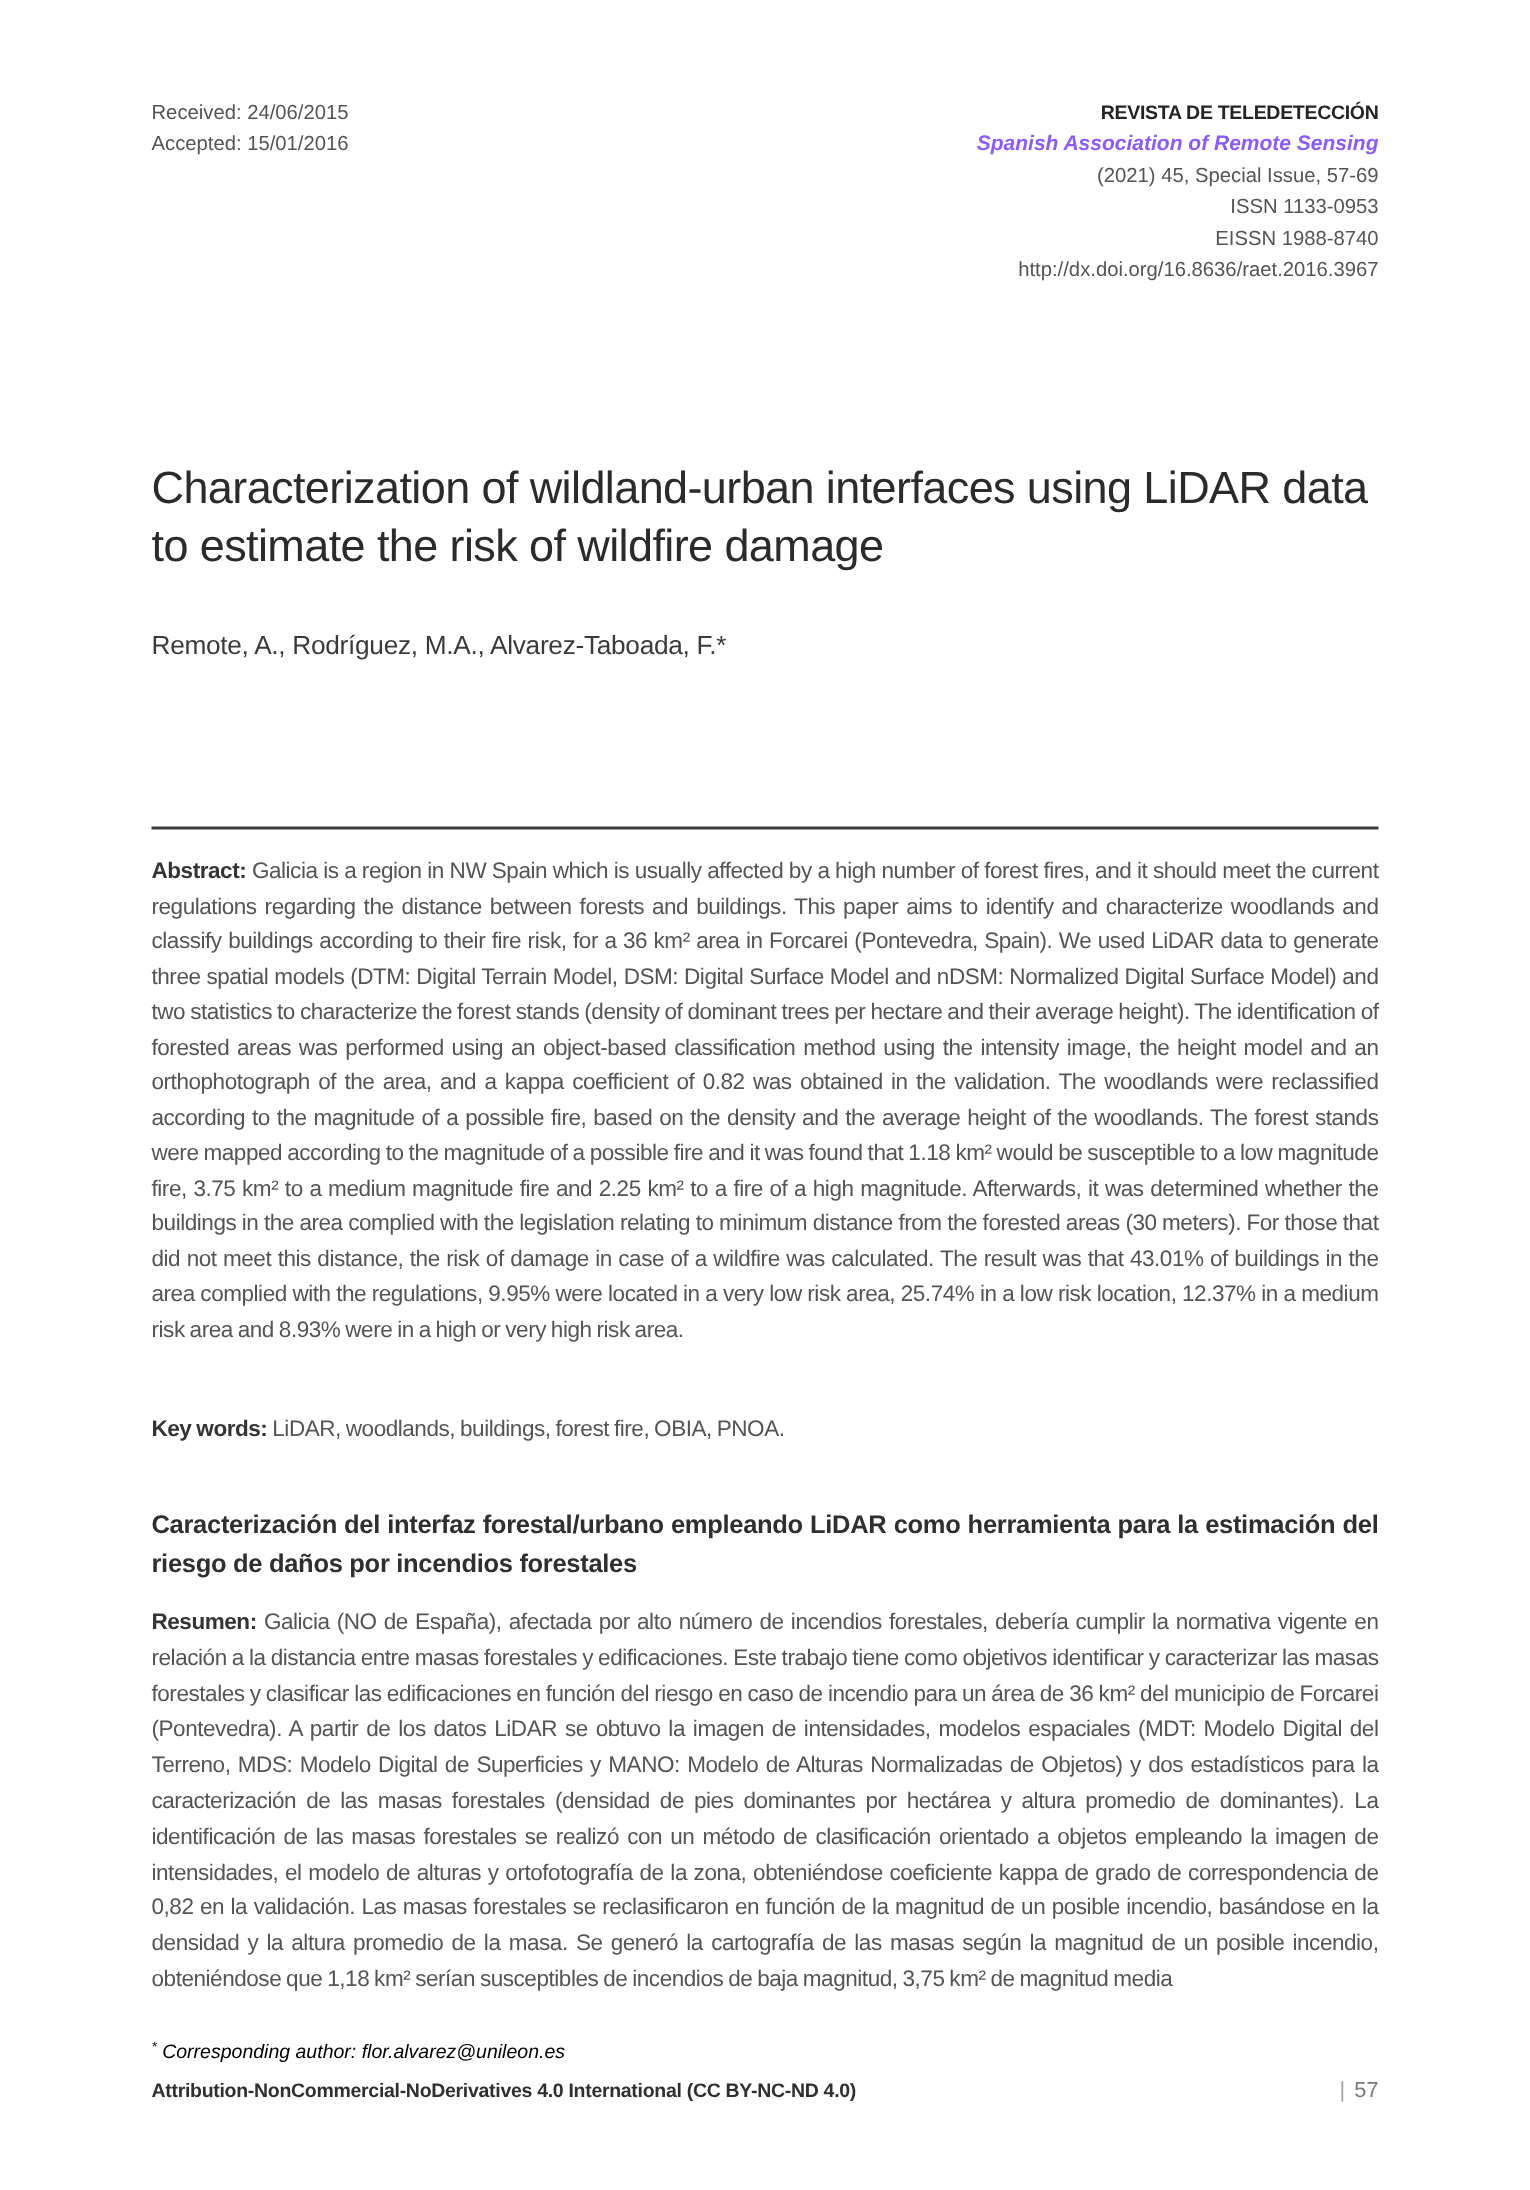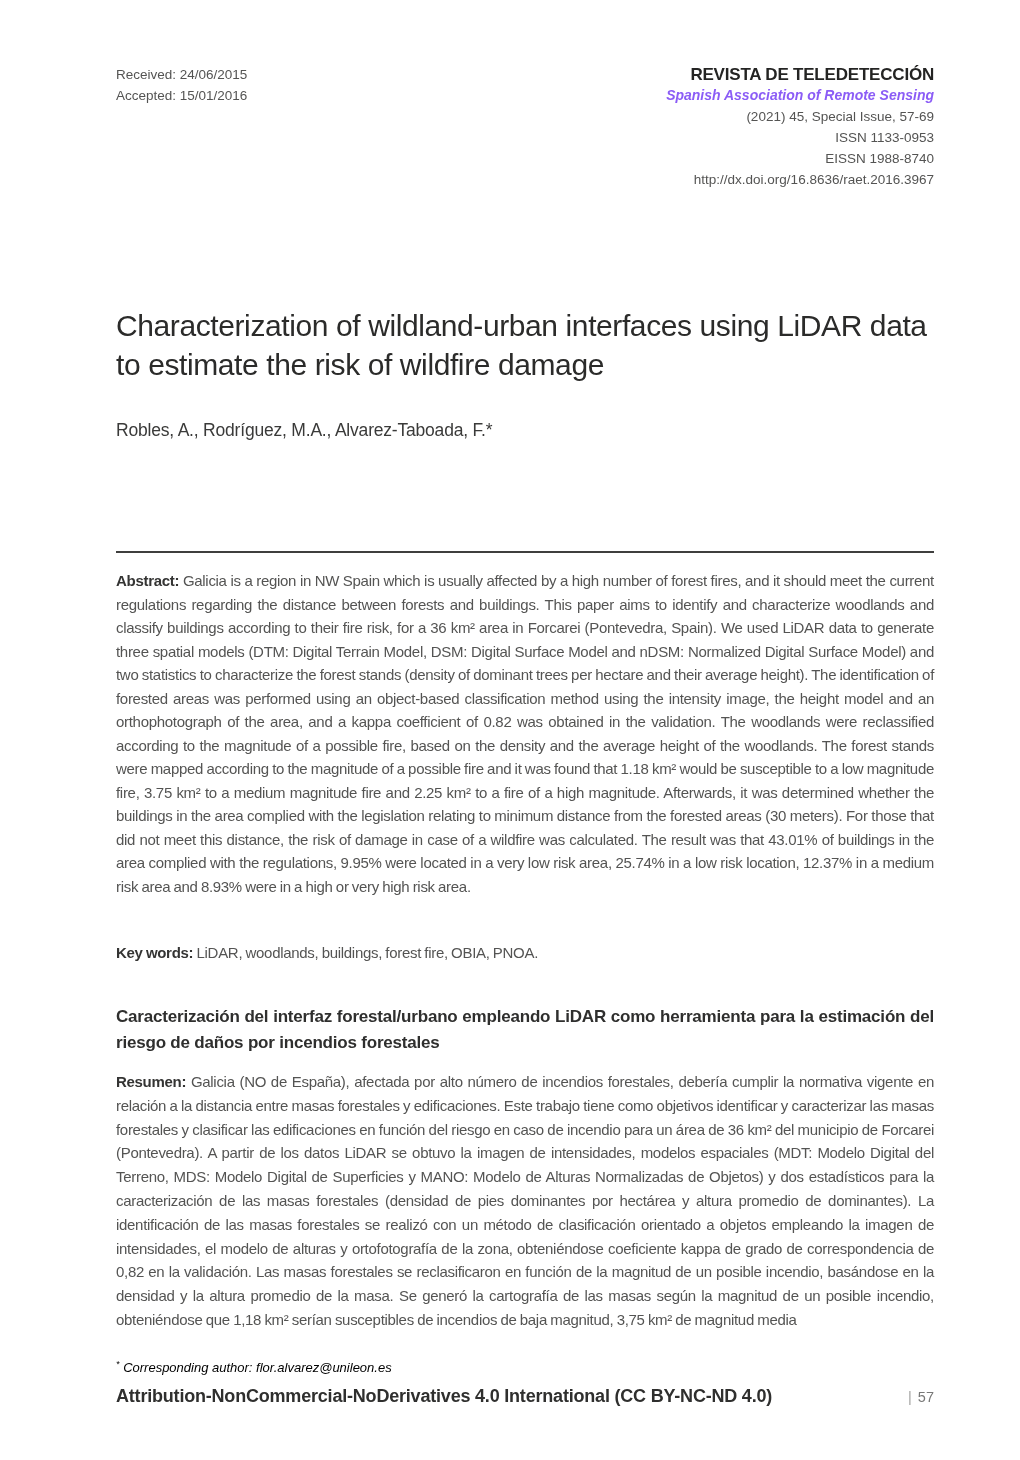--- a/index.html
+++ b/index.html
@@ -6,27 +6,27 @@
   .page {
     position: relative;
     width: 1020px;
     height: 1460px;
     background: #ffffff;
     font-family: "Liberation Sans", sans-serif;
     color: #545453;
     margin: 0 auto;
     overflow: hidden;
   }
-  .block { position: absolute; left: 116px; width: 818px; }
+  .block { position: absolute; left: 101px; width: 818px; }
 
   
   .header { top: 64px; display: flex; justify-content: space-between; align-items: flex-start; }
   .header-left { font-size: 13.5px; line-height: 21px; color: #545453; }
   .header-right { text-align: right; font-size: 13.5px; line-height: 21px; color: #545453; }
-  .journal-name { font-weight: 700; font-size: 17px; color: #242423; letter-spacing: -0.2px; }
+  .journal-name { font-weight: 700; font-size: 13px; color: #242423; letter-spacing: -0.2px; }
   .association  { font-weight: 700; font-size: 14px; color: #8b5cf6; font-style: italic; }
 
   
   .title {
     top: 306px;
     font-size: 30px;
     line-height: 39px;
     letter-spacing: -0.4px;
     color: #2b2b2a;
     font-weight: 400;
@@ -66,21 +66,21 @@
     letter-spacing: -0.2px;
     color: #2f2f2e;
     margin: 0;
   }
   .resumen { top: 1070px; line-height: 23.8px; }
 
   
   .footnote { top: 1359px; font-size: 13px; font-style: italic; color: #000000; }
   .footnote sup { font-size: 9px; }
   .footer { top: 1386px; display: flex; justify-content: space-between; align-items: baseline; }
-  .license { font-weight: 700; font-size: 18px; color: #2f2f2e; letter-spacing: -0.2px; }
+  .license { font-weight: 700; font-size: 13px; color: #2f2f2e; letter-spacing: -0.2px; }
   .pageno { font-size: 14.5px; color: #787877; }
   .pageno .bar { color: #a3a3a2; margin-right: 6px; }
 </style>
 </head>
 <body>
 
 <div class="page">
 
   <div class="block header">
     <div class="header-left">
@@ -92,21 +92,21 @@
       <div class="association">Spanish Association of Remote Sensing</div>
       <div>(2021) 45, Special Issue, 57-69</div>
       <div>ISSN 1133-0953</div>
       <div>EISSN 1988-8740</div>
       <div>http://dx.doi.org/16.8636/raet.2016.3967</div>
     </div>
   </div>
 
   <h1 class="block title" style="margin:0;">Characterization of wildland-urban interfaces using LiDAR data to estimate the risk of wildfire damage</h1>
 
-  <div class="block authors">Robles, A., Rodríguez, M.A., Alvarez-Taboada, F.*</div>
+  <div class="block authors">Remote, A., Rodríguez, M.A., Alvarez-Taboada, F.*</div>
 
 
   <div class="block rule"></div>
 
   <p class="block para abstract"><span class="bold-label">Abstract:</span><span> Galicia is a region in NW Spain which is usually affected by a high number of forest fires, and it should meet the current regulations regarding the distance between forests and buildings. This paper aims to identify and characterize woodlands and classify buildings according to their fire risk, for a 36 km² area in Forcarei (Pontevedra, Spain). We used LiDAR data to generate three spatial models (DTM: Digital Terrain Model, DSM: Digital Surface Model and nDSM: Normalized Digital Surface Model) and two statistics to characterize the forest stands (density of dominant trees per hectare and their average height). The identification of forested areas was performed using an object-based classification method using the intensity image, the height model and an orthophotograph of the area, and a kappa coefficient of 0.82 was obtained in the validation. The woodlands were reclassified according to the magnitude of a possible fire, based on the density and the average height of the woodlands. The forest stands were mapped according to the magnitude of a possible fire and it was found that 1.18 km² would be susceptible to a low magnitude fire, 3.75 km² to a medium magnitude fire and 2.25 km² to a fire of a high magnitude. Afterwards, it was determined whether the buildings in the area complied with the legislation relating to minimum distance from the forested areas (30 meters). For those that did not meet this distance, the risk of damage in case of a wildfire was calculated. The result was that 43.01% of buildings in the area complied with the regulations, 9.95% were located in a very low risk area, 25.74% in a low risk location, 12.37% in a medium risk area and 8.93% were in a high or very high risk area.</span></p>
 
   <p class="block para keywords"><span class="bold-label">Key words:</span><span> LiDAR, woodlands, buildings, forest fire, OBIA, PNOA.</span></p>
 
   <h2 class="block es-title">Caracterización del interfaz forestal/urbano empleando LiDAR como herramienta para la estimación del riesgo de daños por incendios forestales</h2>
 

